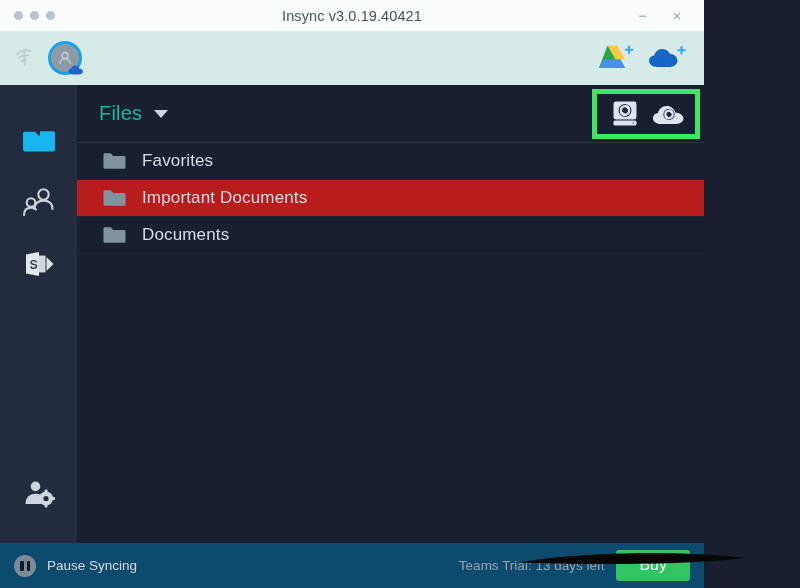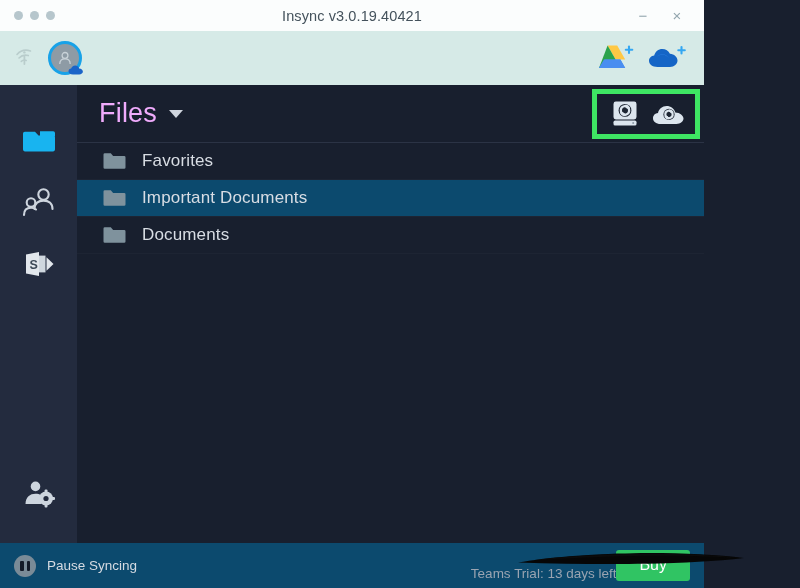--- a/index.html
+++ b/index.html
@@ -93,21 +93,21 @@
 
   .files-header {
     height: 58px; flex: 0 0 58px;
     display: flex; align-items: center;
     padding: 0 0 0 22px;
     border-bottom: 1px solid #2b3murky;
     border-bottom: 1px solid #2b3345;
     position: relative;
   }
   .files-title {
-    font-size: 27px; color: #f0abfc; font-weight: 400;
+    font-size: 20px; color: #14b8a6; font-weight: 400;
     letter-spacing: .2px;
   }
   .files-caret {
     margin-left: 12px; width: 0; height: 0;
     border-left: 7px solid transparent;
     border-right: 7px solid transparent;
     border-top: 8px solid #cfd5de;
     cursor: pointer;
   }
   .header-actions {
@@ -122,21 +122,21 @@
     pointer-events: none;
   }
 
   
   .file-list { flex: 1; overflow: hidden; }
   .file-row {
     height: 37px; display: flex; align-items: center;
     padding-left: 26px; cursor: pointer;
     border-bottom: 1px solid #1d2433;
   }
-  .file-row.selected { background: #0c4a6e; }
+  .file-row.selected { background: #b91c1c; }
   .folder-ic { width: 23px; height: 18px; flex: 0 0 23px; margin-right: 16px; }
   .file-name { font-size: 17px; color: #d8dde4; letter-spacing: .15px; }
 
   
   .statusbar {
     height: 45px; flex: 0 0 45px;
     background: #0c4a6e;
     display: flex; align-items: center;
     padding: 0 14px 0 14px;
     position: relative;
@@ -147,21 +147,21 @@
   }
   .pause-ic {
     width: 22px; height: 22px; border-radius: 50%;
     background: #7a8b97; display: flex; align-items: center;
     justify-content: center; gap: 3px;
   }
   .pause-ic i { display: block; width: 3.5px; height: 10px;
                 background: #131a27; border-radius: 1px; }
   .pause-lbl { font-size: 13.5px; color: #d6dbe2; }
   .status-right {
-    margin-left: auto; display: flex; align-items: flex-end; 
+    margin-left: auto; display: flex; align-items: center; gap: 12px;
   }
   .trial-lbl { font-size: 13.5px; color: #9aa4b1; }
   .buy-btn {
     background: #30c463; color: #ffffff; border: 0;
     font-size: 16px; padding: 6px 23px 7px;
     border-radius: 3px; cursor: pointer;
     font-family: "Liberation Sans", sans-serif;
   }
   .redaction {
     position: absolute; left: 516px; top: 6px;

